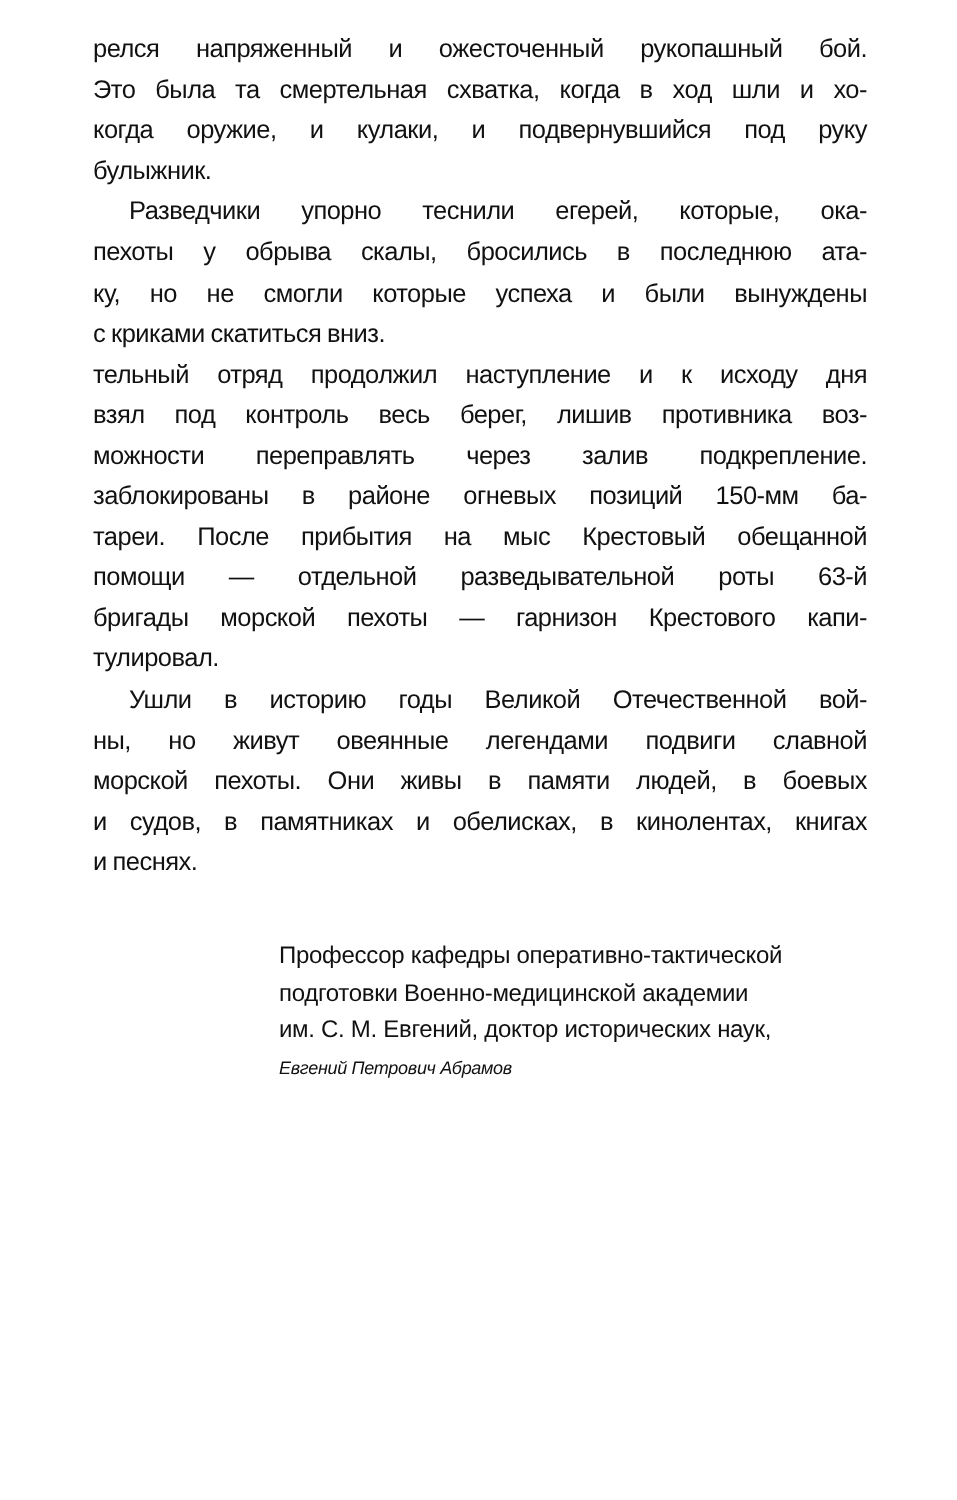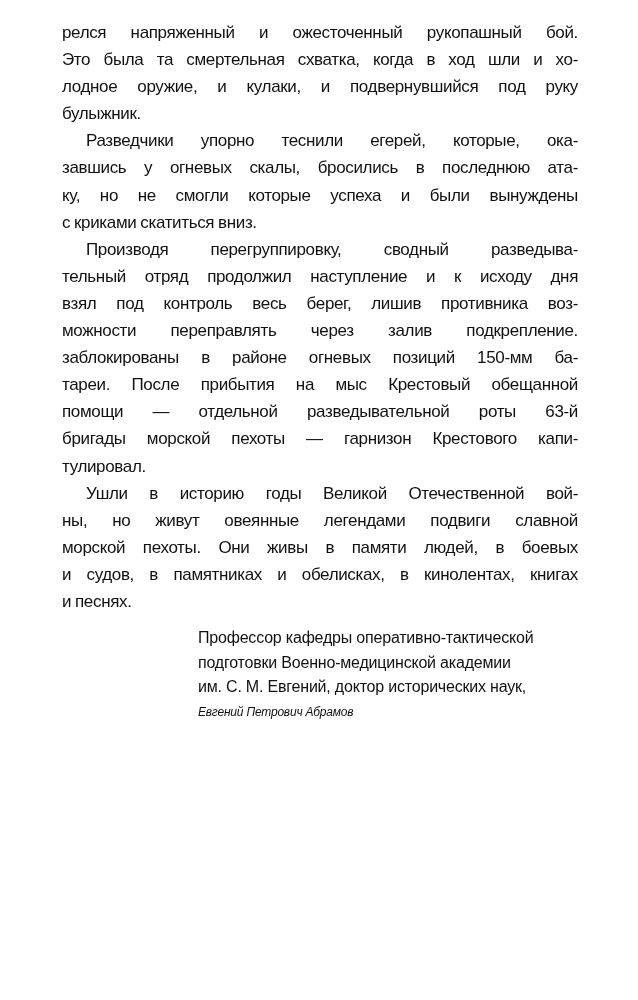--- a/index.html
+++ b/index.html
@@ -5,42 +5,41 @@
   html, body { margin:0; padding:0; background:#ffffff; }
   body { width:638px; height:1000px; position:relative; overflow:hidden; }
   .page { position:absolute; left:62px; top:19px; width:516px; color:#111111;
           font-family:"Liberation Sans", sans-serif; }
   .line { font-size:17px; line-height:27.1px; height:27.1px; white-space:nowrap;
           text-align:justify; text-align-last:justify; letter-spacing:-0.35px; word-spacing:-0.5px;
           transform-origin:left; }
   .line.last { text-align-last:left; }
   .line.indent { padding-left:24px; }
   .sig { position:absolute; left:186px; top:626px; width:400px; color:#111111;
-         font-family:"Liberation Sans", sans-serif;margin-left:12px; }
+         font-family:"Liberation Sans", sans-serif; }
   .sig .sline { font-size:16px; line-height:24.5px; white-space:nowrap; letter-spacing:-0.2px; }
   .sig .name { font-size:12px; line-height:24px; font-style:italic; letter-spacing:-0.2px; }
 </style>
 </head>
 <body>
 
 <div class="page">
   <div>
     <div class="line">релся напряженный и ожесточенный рукопашный бой.</div>
     <div class="line">Это была та смертельная схватка, когда в ход шли и хо-</div>
-    <div class="line">лодное оружие, и кулаки, и подвернувшийся под руку</div>
+    <div class="line">когда оружие, и кулаки, и подвернувшийся под руку</div>
     <div class="line last">булыжник.</div>
   </div>
   <div>
     <div class="line indent">Разведчики упорно теснили егерей, которые, ока-</div>
-    <div class="line">завшись у огневых скалы, бросились в последнюю ата-</div>
+    <div class="line">пехоты у обрыва скалы, бросились в последнюю ата-</div>
     <div class="line">ку, но не смогли которые успеха и были вынуждены</div>
     <div class="line last">с криками скатиться вниз.</div>
   </div>
   <div>
-    <div class="line indent">Производя перегруппировку, сводный разведыва-</div>
     <div class="line">тельный отряд продолжил наступление и к исходу дня</div>
     <div class="line">взял под контроль весь берег, лишив противника воз-</div>
     <div class="line">можности переправлять через залив подкрепление.</div>
     <div class="line">заблокированы в районе огневых позиций 150-мм ба-</div>
     <div class="line">тареи. После прибытия на мыс Крестовый обещанной</div>
     <div class="line">помощи — отдельной разведывательной роты 63-й</div>
     <div class="line">бригады морской пехоты — гарнизон Крестового капи-</div>
     <div class="line last">тулировал.</div>
   </div>
   <div>

